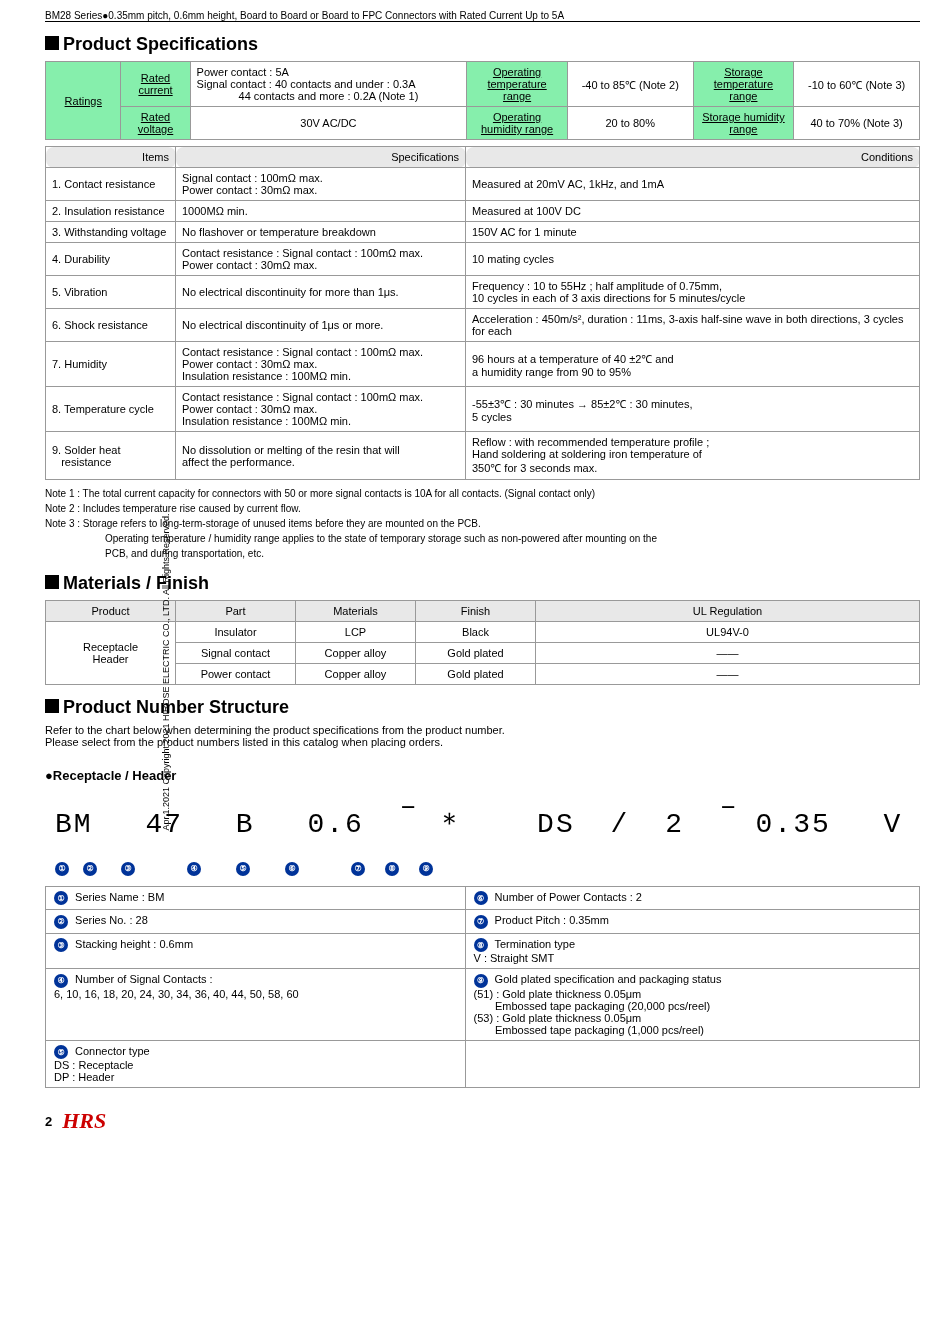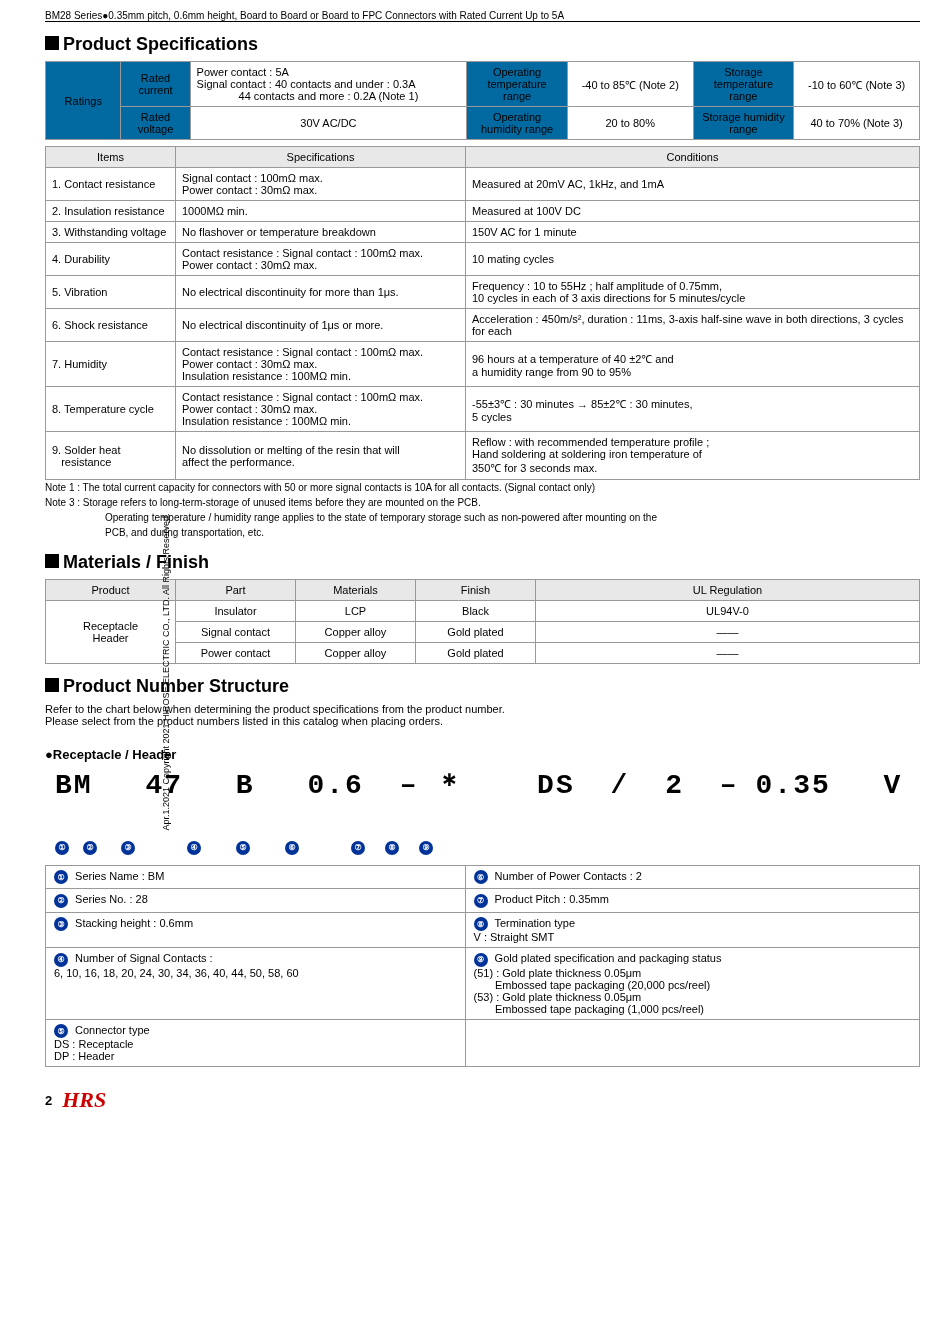--- a/index.html
+++ b/index.html
@@ -42,27 +42,28 @@
       border: 1px solid #999;
       padding: 4px 6px;
       vertical-align: middle;
     }
     th {
       background: #e8e8e8;
       text-align: center;
       font-weight: normal;
     }
     .ratings-table td { text-align: center; }
-    .ratings-table .label-cell { background: #0369a1; }
-    .specs-table th { text-align: center; }
+    .ratings-table .label-cell { background: #86efac; text-decoration: underline; }
+    .specs-table th { text-align: right; border-radius: 8px; }
     .specs-table td:first-child { text-align: left; width: 130px; }
     .specs-table td:nth-child(2) { text-align: left; }
     .specs-table td:nth-child(3) { text-align: left; }
     .notes {
       font-size: 10px;
+      margin-top: 6px;
       line-height: 1.5;
     }
     .materials-table th, .materials-table td { text-align: center; }
     .bullet-header {
       font-size: 13px;
       font-weight: bold;
       margin: 8px 0 4px 0;
     }
     .description-table {
       width: 100%;
@@ -168,20 +169,21 @@
     <tr>
       <td style="text-align:left;">9. Solder heat<br>&nbsp;&nbsp;&nbsp;resistance</td>
       <td>No dissolution or melting of the resin that will<br>affect the performance.</td>
       <td>Reflow : with recommended temperature profile ;<br>Hand soldering at soldering iron temperature of<br>350℃ for 3 seconds max.</td>
     </tr>
   </tbody>
     </table>
 
   <div class="notes">
     <div>Note 1 : The total current capacity for connectors with 50 or more signal contacts is 10A for all contacts. (Signal contact only)</div>
+    <div>Note 2 : Includes temperature rise caused by current flow.</div>
     <div>Note 3 : Storage refers to long-term-storage of unused items before they are mounted on the PCB.</div>
     <div style="padding-left:60px;">Operating temperature / humidity range applies to the state of temporary storage such as non-powered after mounting on the</div>
     <div style="padding-left:60px;">PCB, and during transportation, etc.</div>
   </div>
 </div>
 
 <div style="margin-top:12px;">
   <div class="section-title">
     <span class="black-square"></span><span>Materials / Finish</span>
   </div>
@@ -220,21 +222,21 @@
 <div style="margin-top:12px;">
   <div class="section-title">
     <span class="black-square"></span><span>Product Number Structure</span>
   </div>
   <div style="font-size:11px;">Refer to the chart below when determining the product specifications from the product number.</div>
   <div style="font-size:11px;">Please select from the product numbers listed in this catalog when placing orders.</div>
 
   <div class="bullet-header" style="margin-top:20px;">●Receptacle / Header</div>
 
   <div style="margin: 6px 0 4px 10px;">
-    <div style="display:flex; align-items:flex-start; font-size:28px; font-weight:bold; font-family:'Courier New', monospace; letter-spacing:2px; line-height:1.3;gap:17px;">
+    <div style="display:flex; align-items:center; font-size:28px; font-weight:normal; font-family:'Courier New', monospace; letter-spacing:2px; line-height:1.3;gap:17px;">
       <span>BM</span>
       <span>&nbsp;</span>
       <span>47</span>
       <span>&nbsp;</span>
       <span>B</span>
       <span>&nbsp;</span>
       <span>0.6</span>
       <span>&nbsp;–&nbsp;</span>
       <span>＊</span>
       <span>&nbsp;&nbsp;</span>

